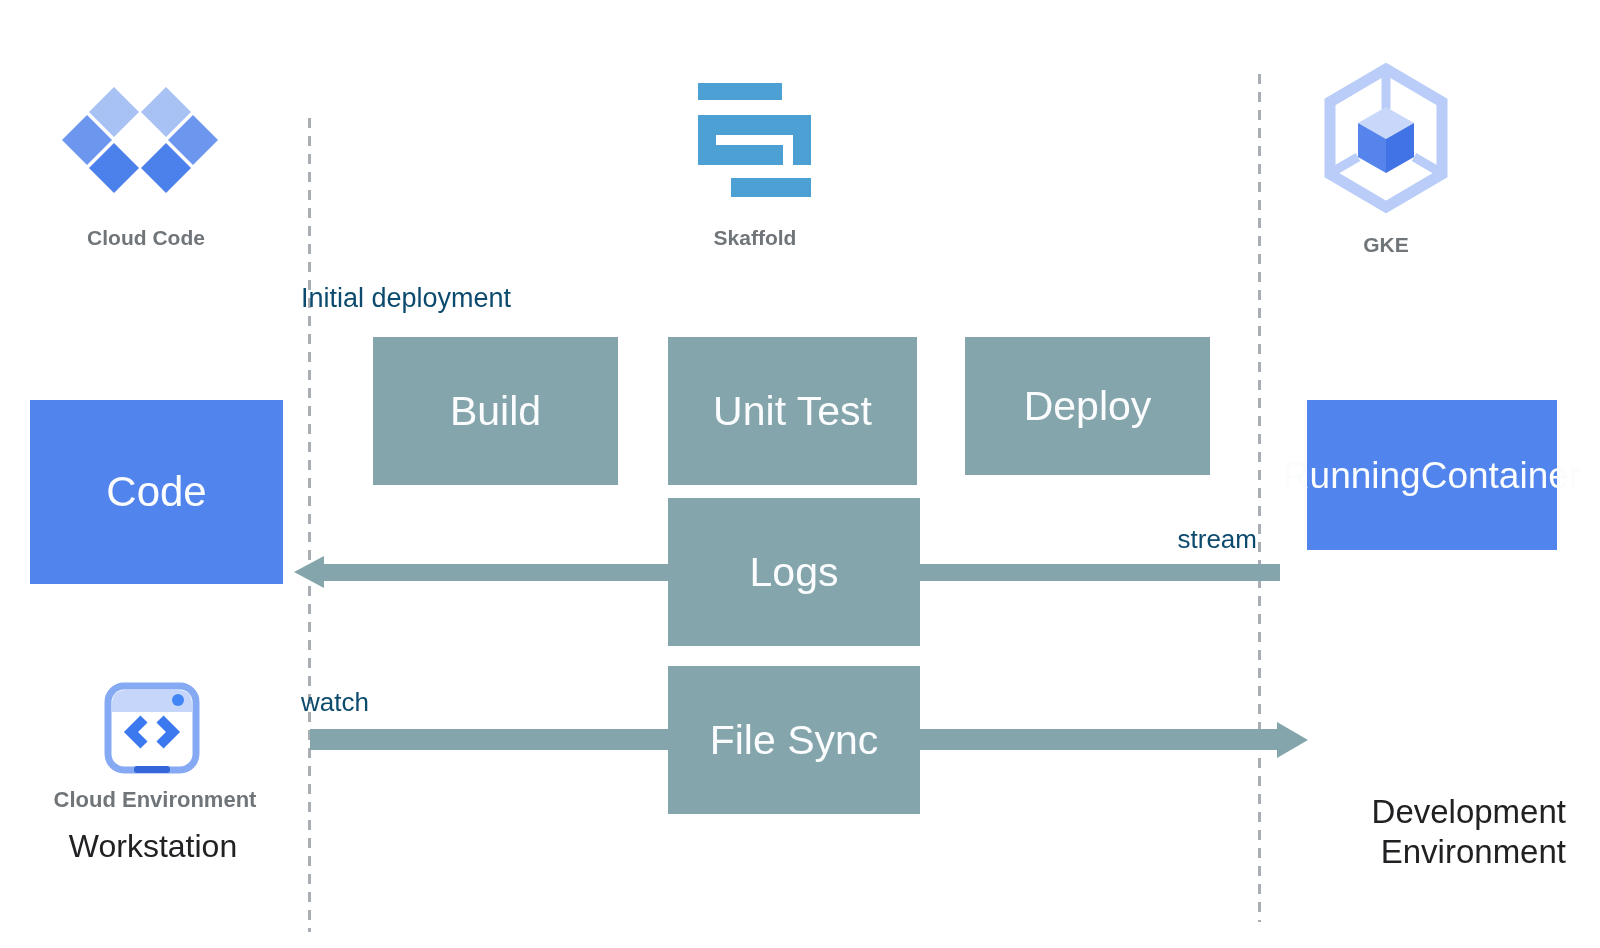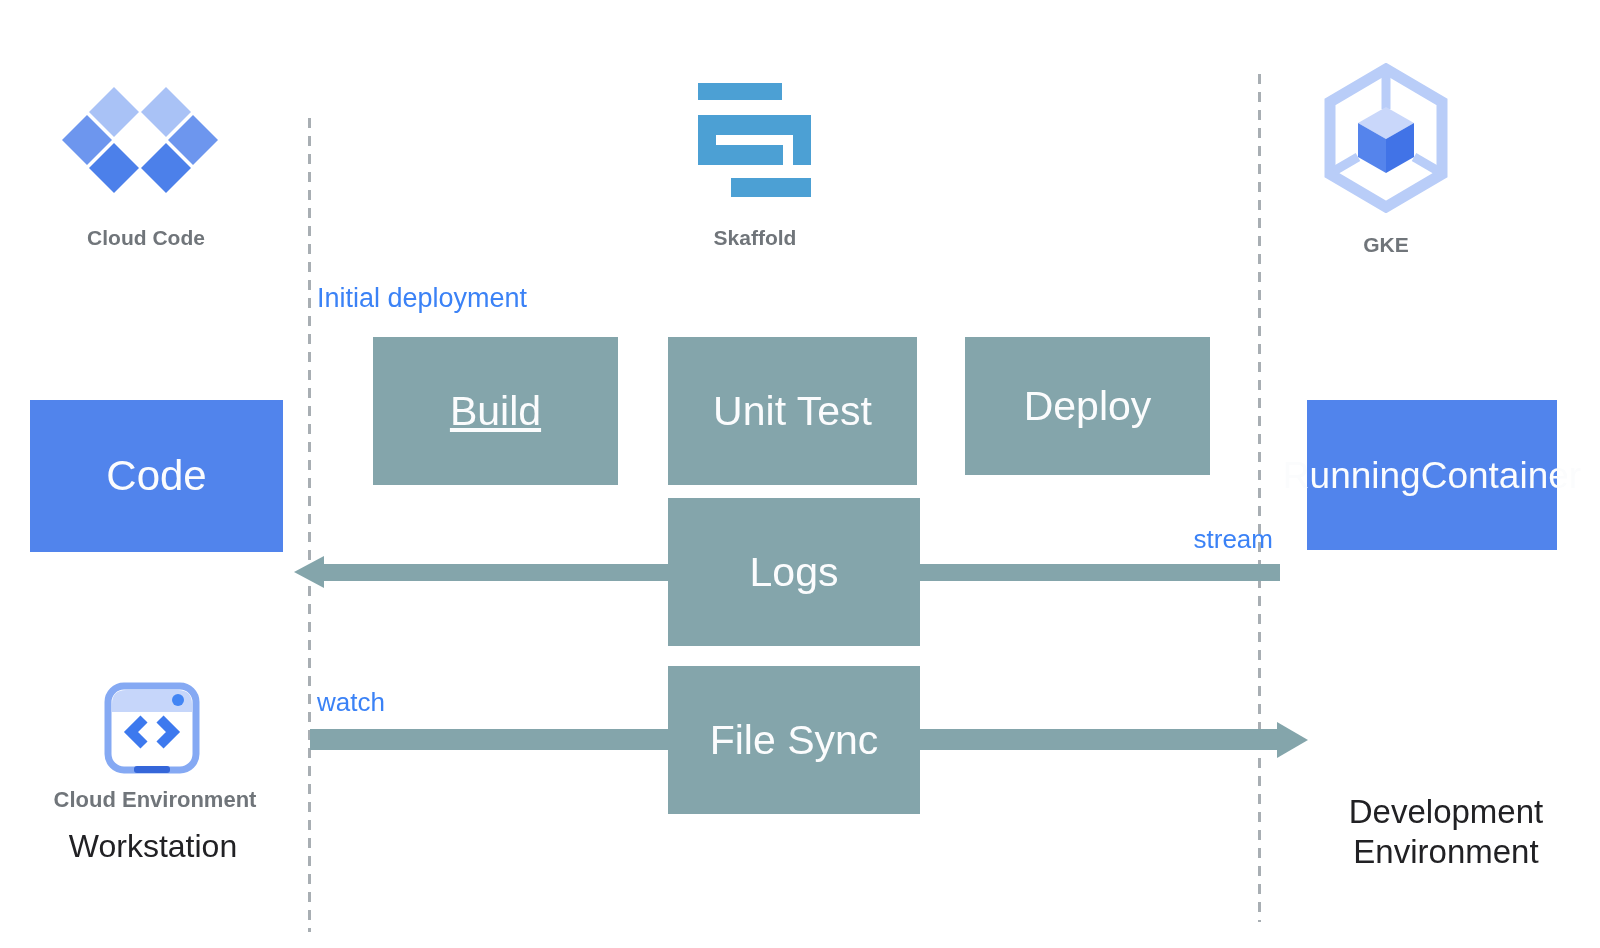--- a/index.html
+++ b/index.html
@@ -22,42 +22,42 @@
   #filesync-shaft{left:310px;top:729px;width:967px;height:21px;}
   #filesync-head{position:absolute;left:1277px;top:722px;width:0;height:0;z-index:1;
     border-top:18px solid transparent;border-bottom:18px solid transparent;border-left:31px solid #84a5ab;}
   
   .box{
     position:absolute;z-index:2;display:flex;align-items:center;justify-content:center;
     color:#fbfcfd;text-align:center;
   }
   .box-teal{background:#84a5ab;font-size:41px;}
   .box-blue{background:#5184ec;}
-  #box-code{left:30px;top:400px;width:253px;height:152px;font-size:42px;}
-  #box-build{left:373px;top:337px;width:245px;height:148px;text-decoration:underline;}
+  #box-code{left:30px;top:400px;width:253px;height:184px;font-size:42px;}
+  #box-build{left:373px;top:337px;width:245px;height:148px;}
   #box-unit-test{left:668px;top:337px;width:249px;height:148px;}
   #box-deploy{left:965px;top:337px;width:245px;height:138px;}
   #box-logs{left:668px;top:498px;width:252px;height:148px;}
   #box-file-sync{left:668px;top:666px;width:252px;height:148px;}
   #box-running-container{left:1307px;top:400px;width:250px;height:150px;font-size:37px;line-height:47px;flex-direction:row;}
   
-  .ann{position:absolute;z-index:3;color:#3b82f6;margin-left:16px;}
+  .ann{position:absolute;z-index:3;color:#0c4a6e;}
   #ann-initial{left:301px;top:283px;font-size:27px;}
   #ann-stream{left:1057px;top:524px;width:200px;font-size:26px;text-align:right;}
   #ann-watch{left:301px;top:687px;font-size:26px;}
   
   .icon-label{position:absolute;z-index:3;color:#70757a;font-weight:bold;text-align:center;font-size:21px;}
   #lbl-cloud-code{left:46px;top:226px;width:200px;}
   #lbl-skaffold{left:655px;top:226px;width:200px;}
   #lbl-gke{left:1286px;top:233px;width:200px;}
   #lbl-cloud-workstation{left:39px;top:787px;width:232px;font-size:22px;}
   
   .footer-label{position:absolute;z-index:3;color:#212124;text-align:center;}
   #lbl-dev-workstation{left:33px;top:827px;width:240px;font-size:32px;line-height:38px;}
-  #lbl-dev-environment{left:1326px;top:792px;width:240px;font-size:33px;line-height:40px;}
+  #lbl-dev-environment{left:1326px;top:792px;width:240px;font-size:33px;line-height:40px;text-align:right;}
   
   .icon{position:absolute;z-index:2;}
   #icon-cloud-code{left:62px;top:86px;}
   #icon-skaffold{left:698px;top:83px;}
   #icon-gke{left:1322px;top:63px;}
   #icon-cloud-workstation{left:104px;top:682px;}
 </style>
 </head>
 <body>
 

